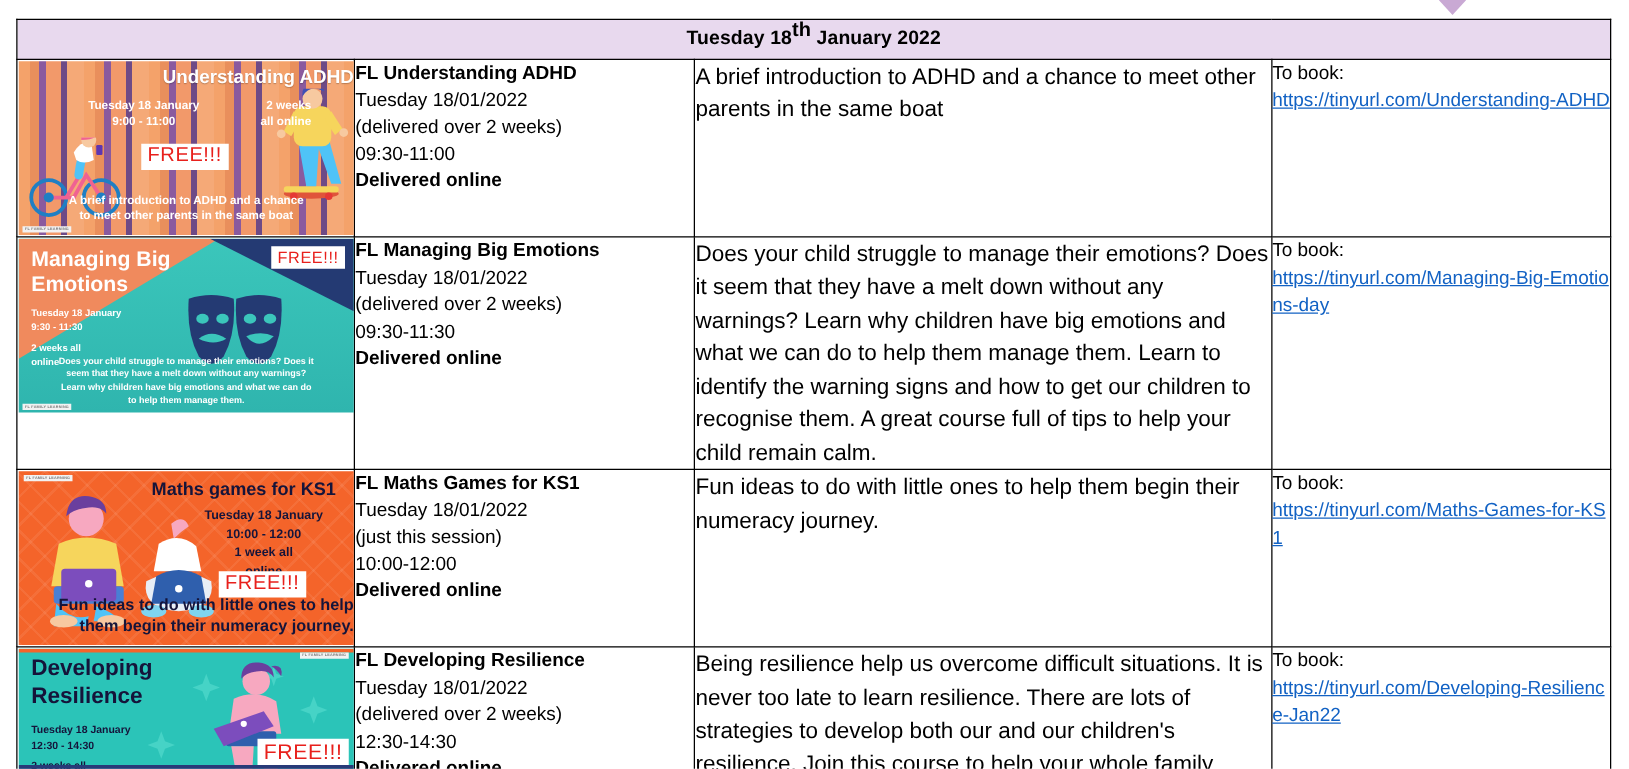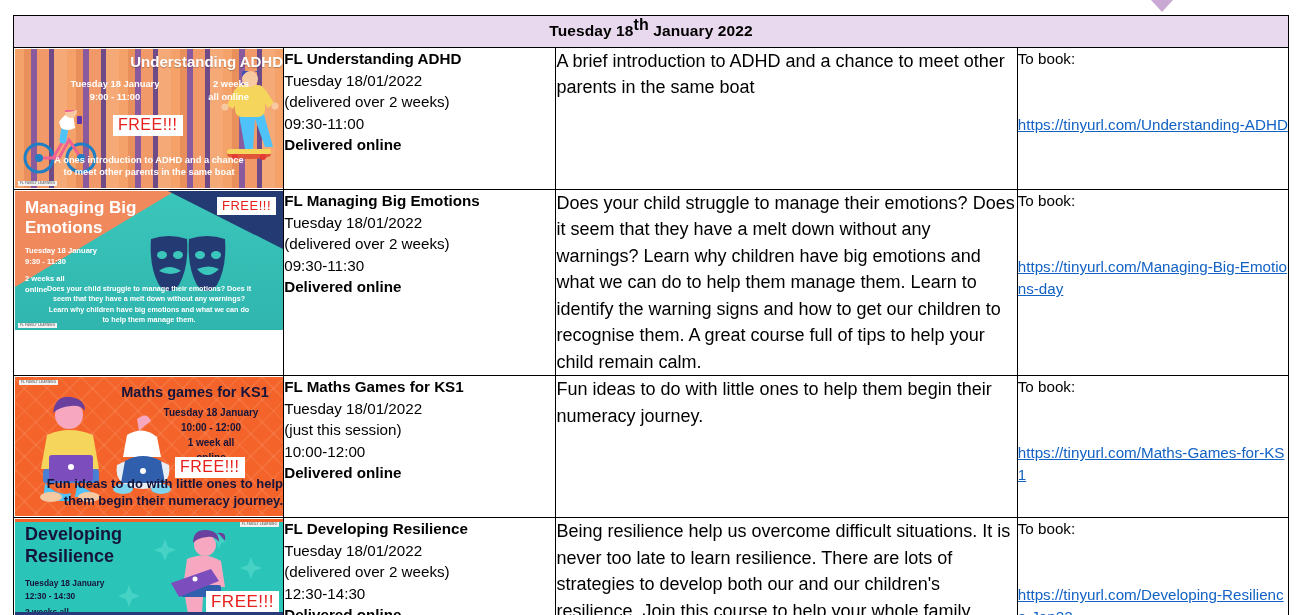--- a/index.html
+++ b/index.html
@@ -86,21 +86,20 @@
   }
 
   
   .booking { font-size: 15.2px; line-height: 1.45; color: #000; }
   .booking .bk-label { display:block; }
   .booking .bk-link {
     color: #1262c4;
     text-decoration: underline;
     word-break: break-all;
     display: block;
-    margin-top: 44px;
   }
 
   
   .poster {
     position: relative;
     width: 268px;
     height: 139px;
     overflow: hidden;
     display: block;
     margin: 1px;
@@ -294,21 +293,21 @@
         <div class="dt">
           <div>Tuesday 18 January</div>
           <div>9:00 - 11:00</div>
         </div>
         <div class="wk">
           <div>2 weeks</div>
           <div>all online</div>
         </div>
         <div class="free-badge">FREE!!!</div>
         <div class="foot">
-          <div>A ones introduction to ADHD and a chance</div>
+          <div>A brief introduction to ADHD and a chance</div>
           <div>to meet other parents in the same boat</div>
         </div>
         <div class="brand-chip">FL FAMILY LEARNING</div>
       </div>
     </td>
     <td class="cell-pad">
       <div class="course-info">
         <div class="ci-title">FL Understanding ADHD</div>
         <div>Tuesday 18/01/2022</div>
         <div>(delivered over 2 weeks)</div>

